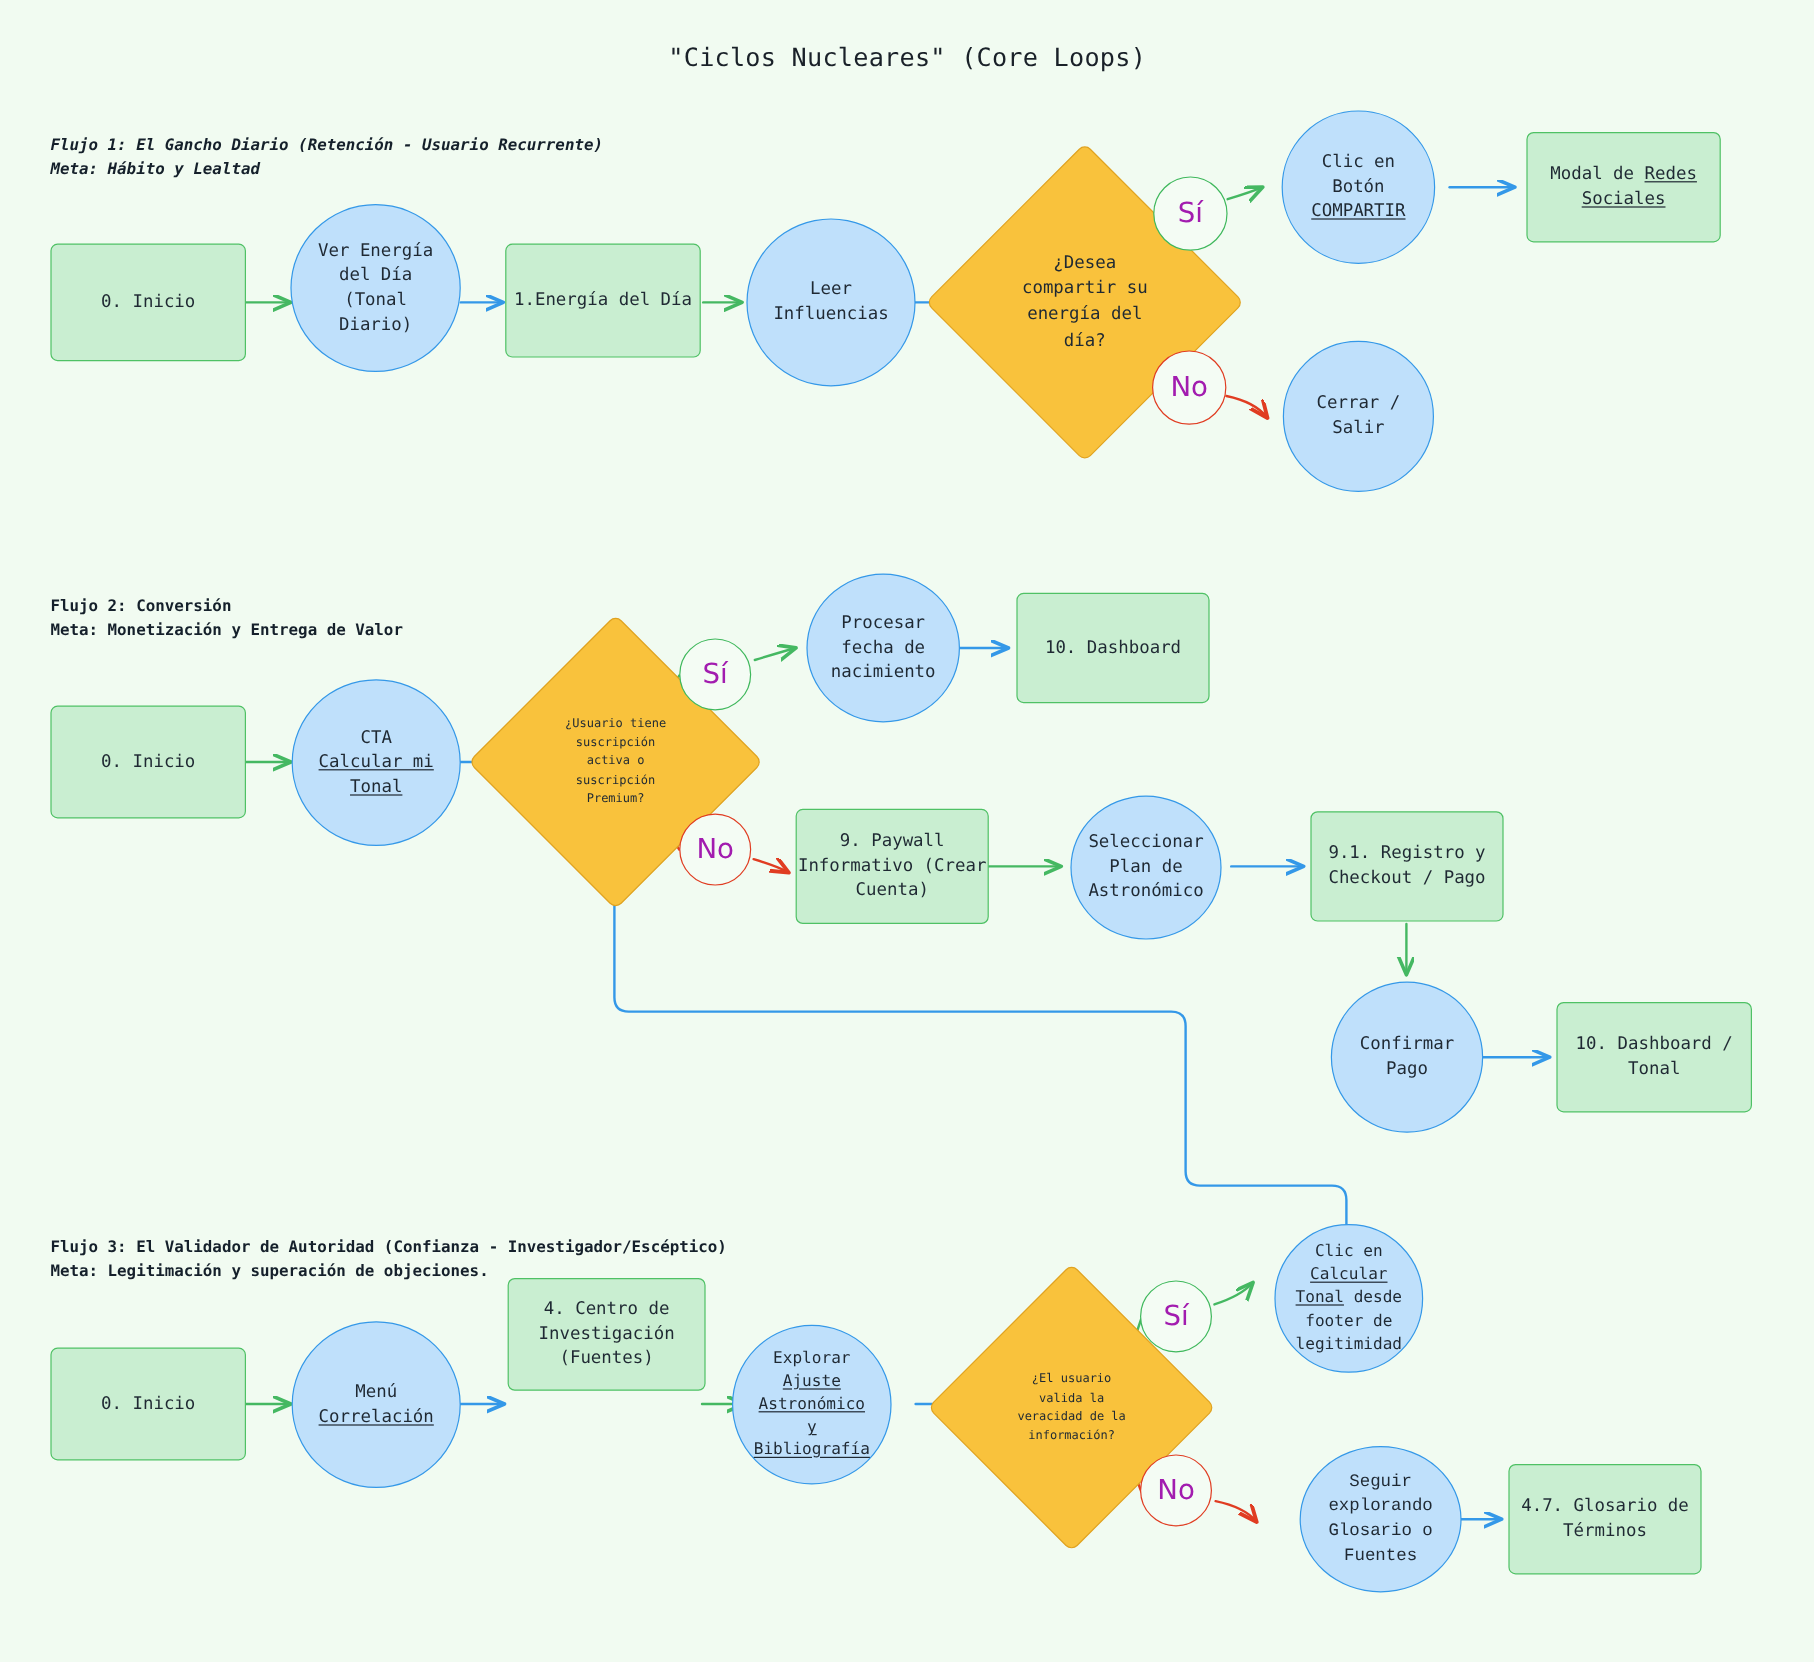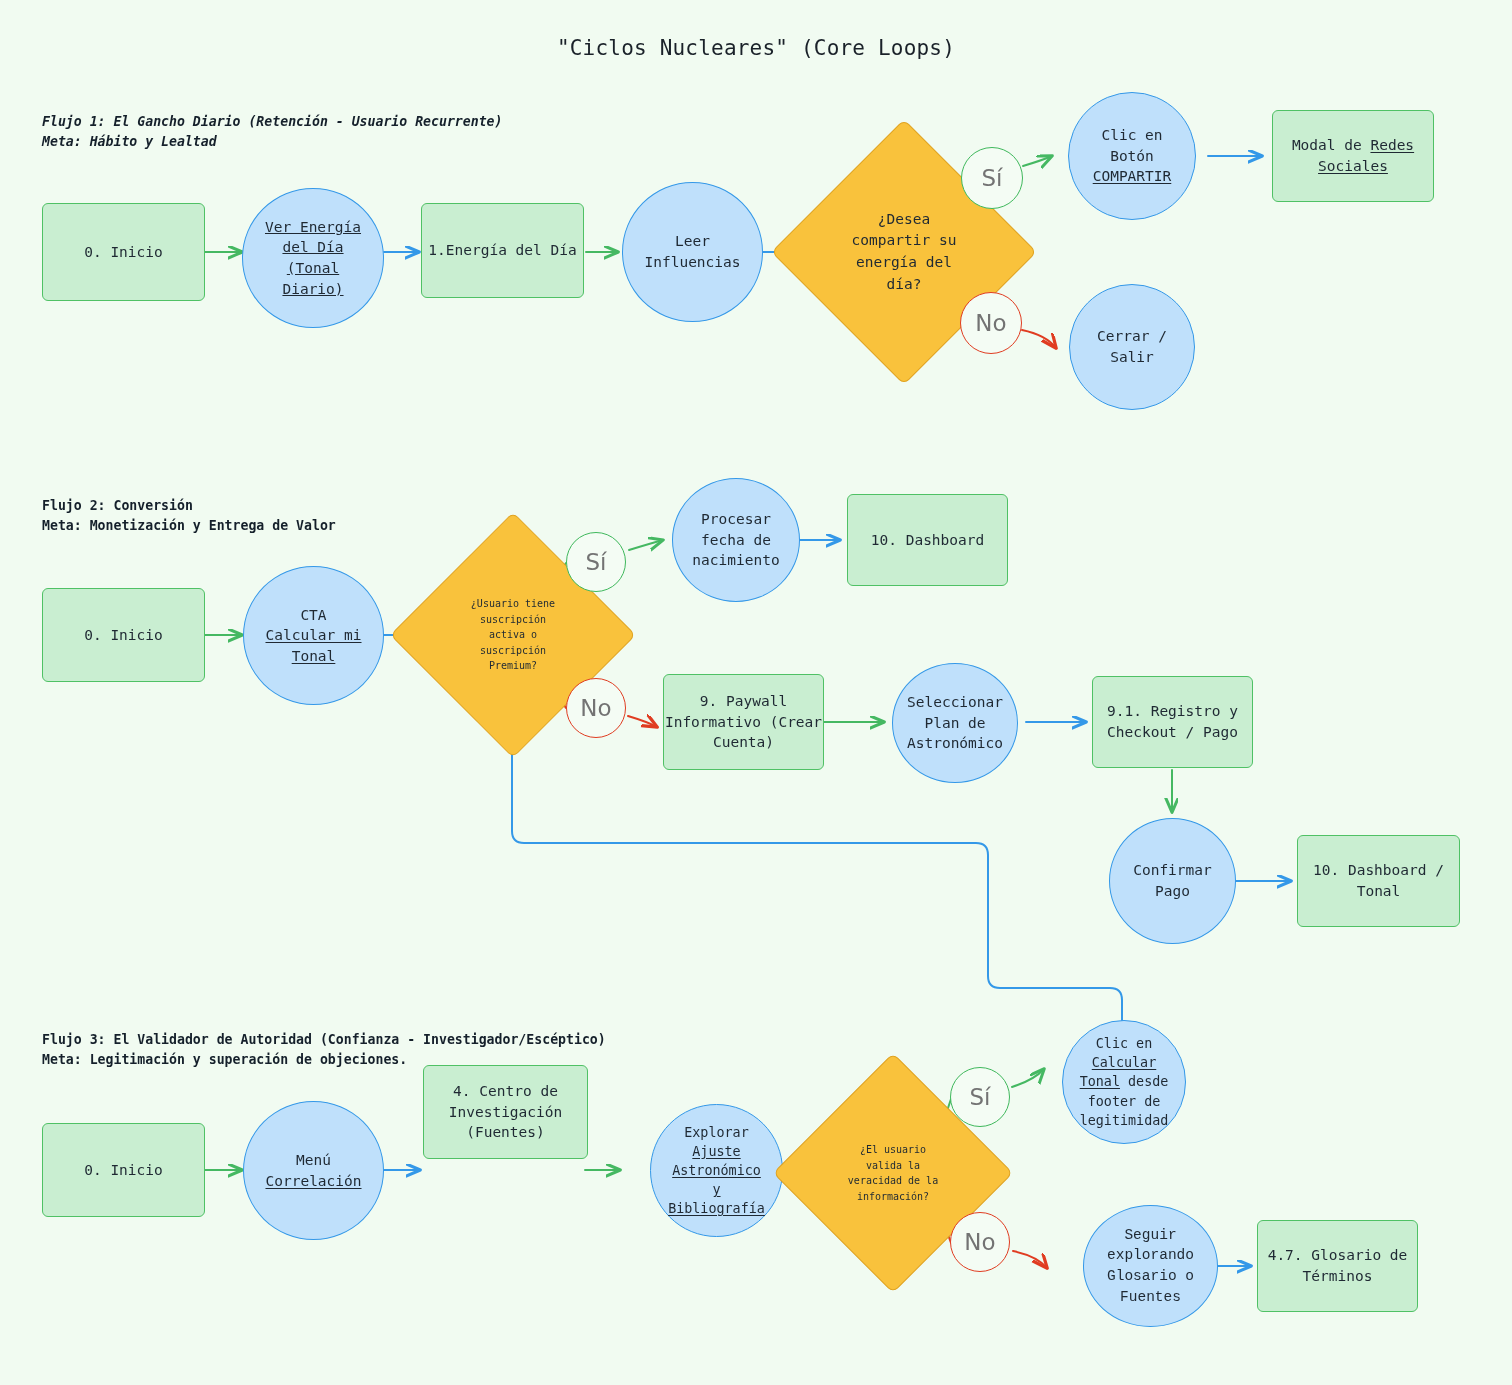--- a/index.html
+++ b/index.html
@@ -76,21 +76,21 @@
   .label-circle {
     position: absolute;
     box-sizing: border-box;
     display: flex;
     align-items: center;
     justify-content: center;
     background: #f4fcf4;
     border-radius: 50%;
     font-family: "DejaVu Sans", "Liberation Sans", sans-serif;
     font-size: 23px;
-    color: #737373;
+    color: #a21caf;
     z-index: 3;
   }
   .label-yes { border: 1.8px solid #3fb85c; }
   .label-no  { border: 1.8px solid #e03c21; }
 
   .title {
     position: absolute;
     top: 36px;
     left: 0;
     width: 1512px;
@@ -164,21 +164,21 @@
       <path stroke="#e03c21" marker-end="url(#ar)" d="M1013,1251 Q1037,1256 1047,1268"></path>
       <path stroke="#3498e8" marker-end="url(#ab)" d="M1197,1266 L1251,1266"></path>
     </g>
   </svg>
 
   <div class="flow-head" style="left:42px; top:112px;font-style:italic;">Flujo 1: El Gancho Diario (Retención - Usuario Recurrente)
 Meta: Hábito y Lealtad</div>
 
   <div class="node rect" style="left:42px; top:203px; width:163px; height:98px;">0. Inicio</div>
 
-  <div class="node circle" style="left:242px; top:188px; width:142px; height:140px;text-decoration:underline;">Ver Energía
+  <div class="node circle" style="left:242px; top:170px; width:142px; height:140px;">Ver Energía
 del Día
 (Tonal
 Diario)</div>
 
   <div class="node rect" style="left:421px; top:203px; width:163px; height:95px;">1.Energía del Día</div>
 
   <div class="node diamond" style="left:810px; top:158px; width:188px; height:188px;">
     <span class="dshape"></span>
     <span class="dtext">¿Desea
 compartir su
@@ -260,21 +260,21 @@
 
   <div class="node circle" style="left:243px; top:1101px; width:141px; height:139px;">
     <span><span>Menú
 </span><u>Correlación</u></span>
   </div>
 
   <div class="node rect" style="left:423px; top:1065px; width:165px; height:94px;">4. Centro de
 Investigación
 (Fuentes)</div>
 
-  <div class="node circle" style="left:650px; top:1104px; width:133px; height:133px;">
+  <div class="node circle" style="left:610px; top:1104px; width:133px; height:133px;">
     <span style="font-size:13.4px;"><span>Explorar
 </span><u>Ajuste
 Astronómico
 y
 Bibliografía</u></span>
   </div>
 
   <div class="node diamond small" style="left:808px; top:1088px; width:170px; height:170px;">
     <span class="dshape"></span>
     <span class="dtext">¿El usuario

